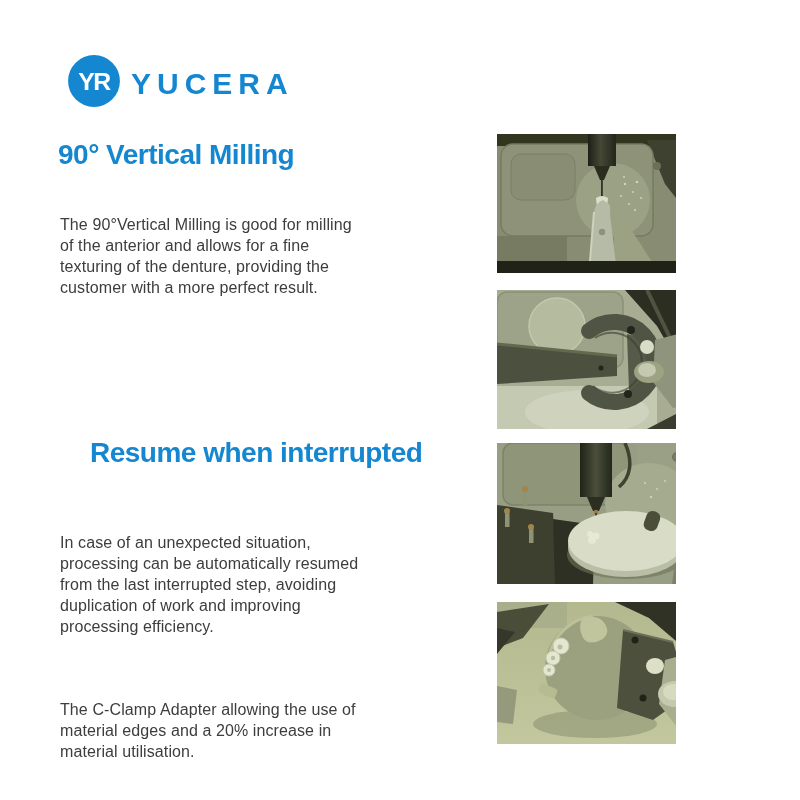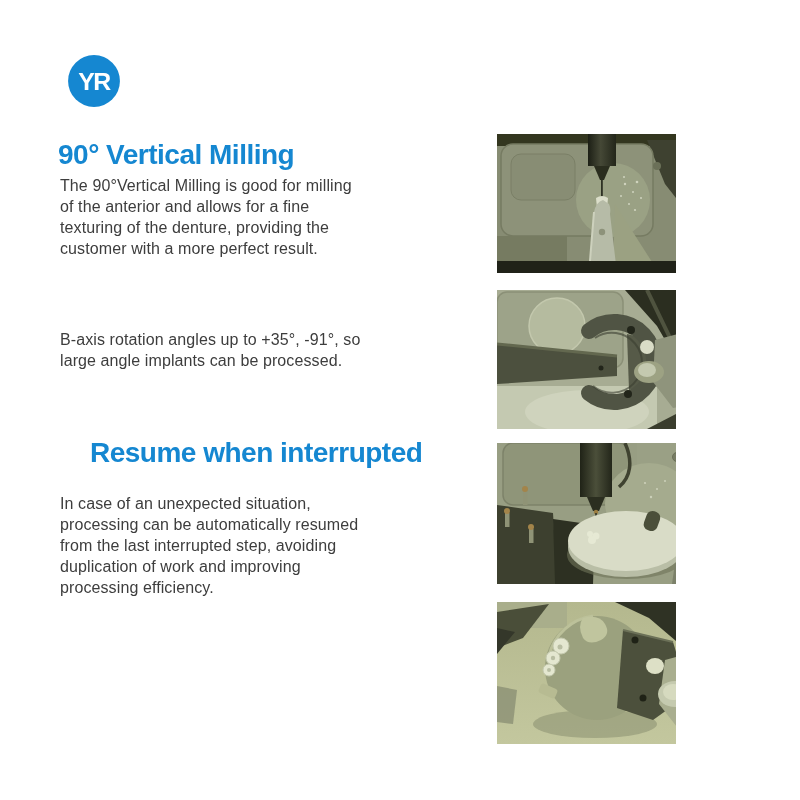--- a/index.html
+++ b/index.html
@@ -14,21 +14,21 @@
     left:131px;top:67px;font-size:30px;font-weight:bold;letter-spacing:6px;
     color:var(--accent,#1587d1);
   }
   
   .section-heading{
     left:58px;width:436px;font-size:28px;font-weight:bold;line-height:32px;
     letter-spacing:-0.5px;color:var(--accent,#1587d1);white-space:nowrap;
   }
   .section-body{
     left:60px;width:432px;font-size:16px;line-height:21px;color:#3d3d3d;
-    white-space:pre-line;letter-spacing:0.1px;
+    white-space:pre-line;letter-spacing:0.1px;margin-top:39px;
   }
   .h1{top:139px;} .b1{top:175px;}
   .h2{top:295px;} .b2{top:329px;}
   .h3{top:437px;margin-left:32px;} .b3{top:493px;}
   .h4{top:610px;} .b4{top:660px;}
   
   .photo{left:497px;width:206px;overflow:hidden;background:#979d82;}
   .p1{top:134px;height:139px;}
   .p2{top:290px;height:139px;}
   .p3{top:443px;height:141px;}
@@ -39,20 +39,21 @@
 <body>
 
 <div class="page">
 
   <div class="abs logo-mark">
     <svg viewBox="0 0 100 100">
       <circle cx="50" cy="50" r="48" fill="#1587d1"></circle>
       <text x="50" y="66" text-anchor="middle" fill="#ffffff" font-family="Liberation Sans, DejaVu Sans, sans-serif" font-size="46" font-weight="bold" letter-spacing="-3">YR</text>
     </svg>
   </div>
+  <div class="abs wordmark">YUCERA</div>
 
   <div class="abs section-heading h1">90° Vertical Milling</div>
   <div class="abs section-body b1">The 90°Vertical Milling is good for milling
 of the anterior and allows for a fine
 texturing of the denture, providing the
 customer with a more perfect result.</div>
   <div class="abs photo p1">
     <svg viewBox="0 0 206 139" preserveAspectRatio="none">
       <defs>
         <linearGradient id="sp1" x1="0" y1="0" x2="1" y2="0">
@@ -88,22 +89,20 @@
       <path d="M99 64 q6 -4 12 0 l-1 10 q-5 3 -10 0 Z" fill="#dbdeca"></path>
       <g>
         <path d="M92 139 L97 78 Q99 68 106 66 L112 70 Q114 74 113 80 L120 139 Z" fill="#b6bba7"></path>
         <path d="M97 78 L92 139" stroke="#cdd1bd" stroke-width="2" fill="none"></path>
         <circle cx="105" cy="98" r="3.2" fill="#8d927a"></circle>
       </g>
       <rect y="127" width="206" height="12" fill="#202218"></rect>
     </svg>
   </div>
 
-  <div class="abs section-body b2">B-axis rotation angles up to +35°, -91°, so
-large angle implants can be processed.</div>
   <div class="abs photo p2">
     <svg viewBox="0 0 206 139" preserveAspectRatio="none">
       <rect width="206" height="139" fill="#a7ac93"></rect>
       <rect x="0" y="2" width="126" height="76" rx="10" fill="#9da389" stroke="#8b9077" stroke-width="1.5"></rect>
       <circle cx="60" cy="36" r="28" fill="#b5bb9f" stroke="#c3c8ad" stroke-width="1.5"></circle>
       <rect x="0" y="96" width="160" height="43" fill="#c4c9b1"></rect>
       <ellipse cx="90" cy="122" rx="62" ry="22" fill="#cfd3bd"></ellipse>
       <polygon points="0,54 120,66 120,86 0,94" fill="#4c503e"></polygon>
       <path d="M0 54 L120 66" stroke="#63684f" stroke-width="3" fill="none"></path>
       <polygon points="128,0 206,0 206,116 160,36" fill="#2b2e20"></polygon>
@@ -182,20 +181,23 @@
         <g fill="#e6e9d4">
           <circle cx="95" cy="97" r="4"></circle>
             <circle cx="99" cy="93" r="3.5"></circle>
             <circle cx="93" cy="91" r="3"></circle>
         </g>
       </g>
       <polygon points="178,120 206,112 206,141 175,141" fill="#7c816a"></polygon>
     </svg>
   </div>
 
+  <div class="abs section-body b4">The C-Clamp Adapter allowing the use of
+material edges and a 20% increase in
+material utilisation.</div>
   <div class="abs photo p4">
     <svg viewBox="0 0 206 142" preserveAspectRatio="none">
       <defs>
         <linearGradient id="bg4" x1="0" y1="0" x2="0" y2="1">
           <stop offset="0" stop-color="#b4b88e"></stop>
             <stop offset="1" stop-color="#c3c79e"></stop>
         </linearGradient>
       </defs>
       <rect width="206" height="142" fill="url(#bg4)"></rect>
       <rect x="0" y="0" width="70" height="26" fill="#a9ae8b"></rect>

